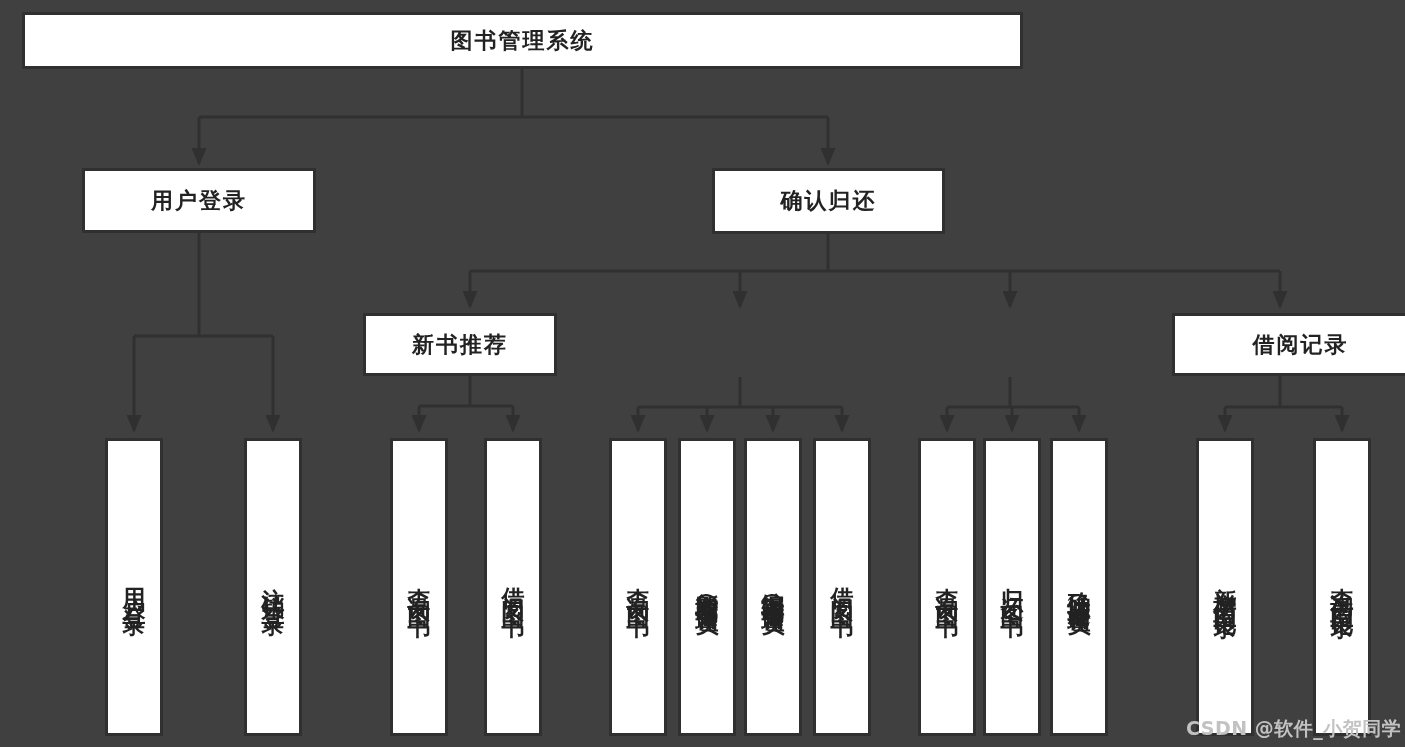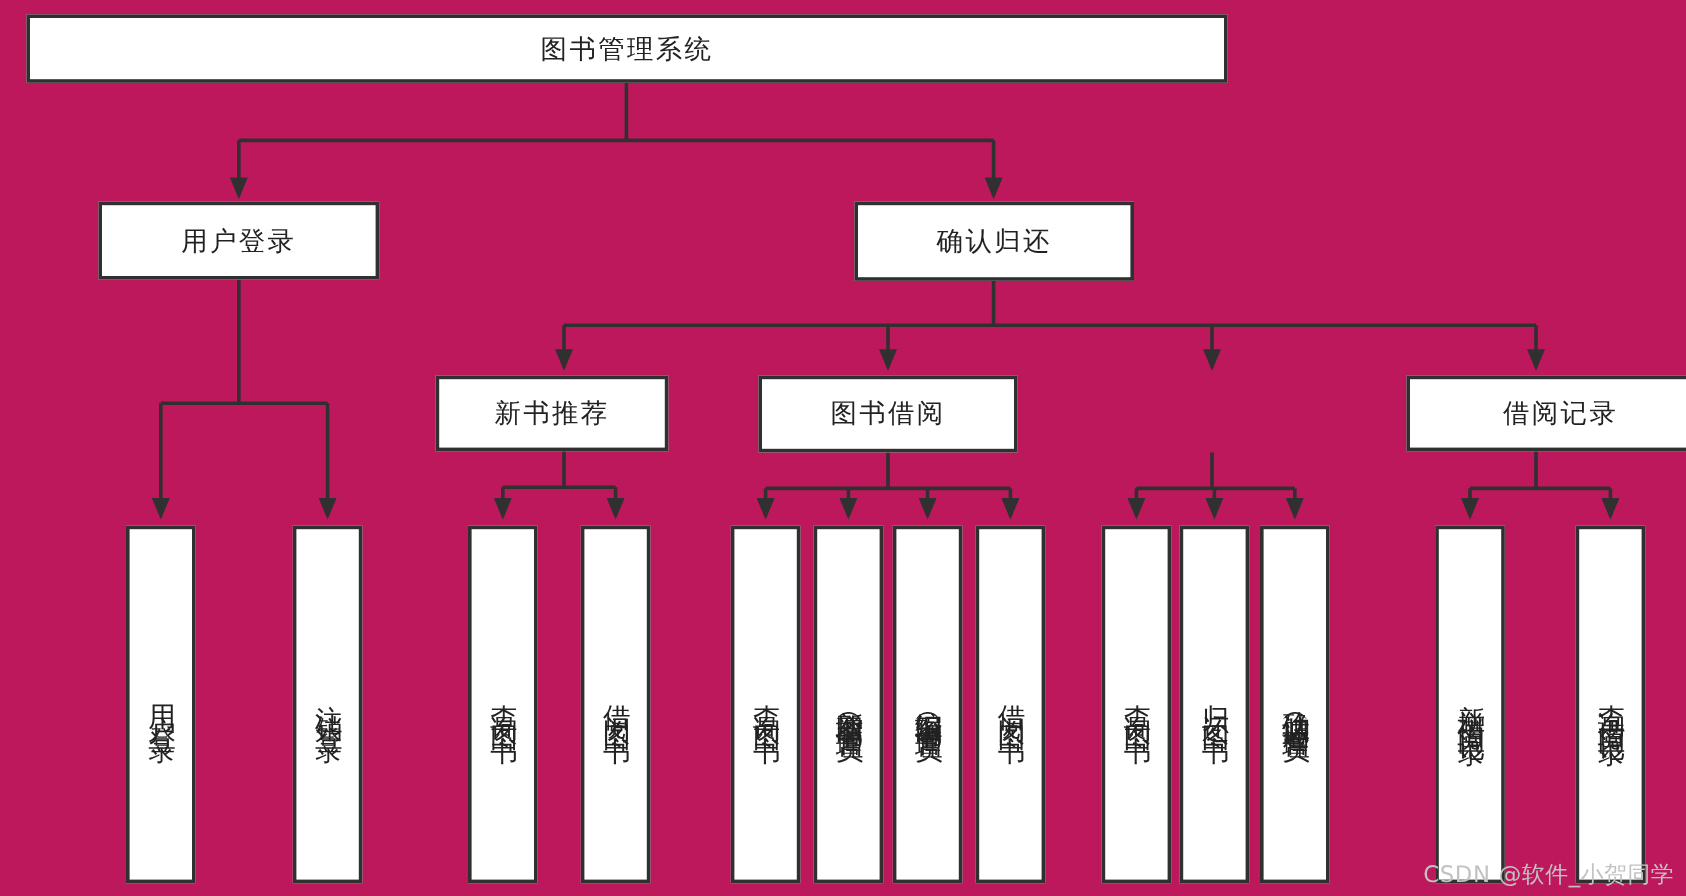--- a/index.html
+++ b/index.html
@@ -1,19 +1,19 @@
 <!DOCTYPE html>
 <html lang="zh"><head>
 <meta charset="utf-8">
 <title>图书管理系统</title>
 <style>
   html,body{margin:0;padding:0;background:#ffffff;}
   .stage{
-    position:relative;width:1405px;height:747px;background:#be185d;overflow:hidden;
-    font-family:"DejaVu Sans","Liberation Sans",sans-serif;color:#222222;
+    position:relative;width:1405px;height:747px;background:#404040;overflow:hidden;
+    font-family:"DejaVu Sans","Liberation Sans",sans-serif;color:#222222;font-weight:bold;
   }
   .stage svg{position:absolute;left:0;top:0;}
   .box{
     position:absolute;box-sizing:border-box;background:#ffffff;
     border:3px solid #303030;display:flex;align-items:center;justify-content:center;
     font-size:22px;letter-spacing:2px;white-space:nowrap;color:#222222;z-index:2;
   }
   .vbox{
     writing-mode:vertical-rl;text-orientation:mixed;
     font-size:23px;white-space:normal;line-height:1;
@@ -80,21 +80,20 @@
       <path d="M1342 407 V430" marker-end="url(#arw)"></path>
     </g>
   </svg>
 
   <div class="box" style="left:22px;top:12px;width:1001px;height:57px">图书管理系统</div>
 
   <div class="box" style="left:82px;top:168px;width:234px;height:65px">用户登录</div>
   <div class="box" style="left:712px;top:168px;width:233px;height:66px">确认归还</div>
 
   <div class="box" style="left:363px;top:313px;width:194px;height:63px">新书推荐</div>
-  <div class="box" style="left:632px;top:313px;width:216px;height:64px">图书借阅</div>
   <div class="box" style="left:1172px;top:313px;width:257px;height:63px">借阅记录</div>
 
   <div class="box vbox sp-wide" style="left:105px;top:438px;width:58px;height:298px">用户登录</div>
   <div class="box vbox sp-wide" style="left:244px;top:438px;width:58px;height:298px">注销登录</div>
 
   <div class="box vbox sp-wide" style="left:390px;top:438px;width:58px;height:298px">查询图书</div>
   <div class="box vbox sp-wide" style="left:484px;top:438px;width:58px;height:298px">借阅图书</div>
 
   <div class="box vbox sp-wide" style="left:609px;top:438px;width:58px;height:298px">查询图书</div>
   <div class="box vbox sp-tight" style="left:678px;top:438px;width:58px;height:298px">新增图书（管理员）</div>

